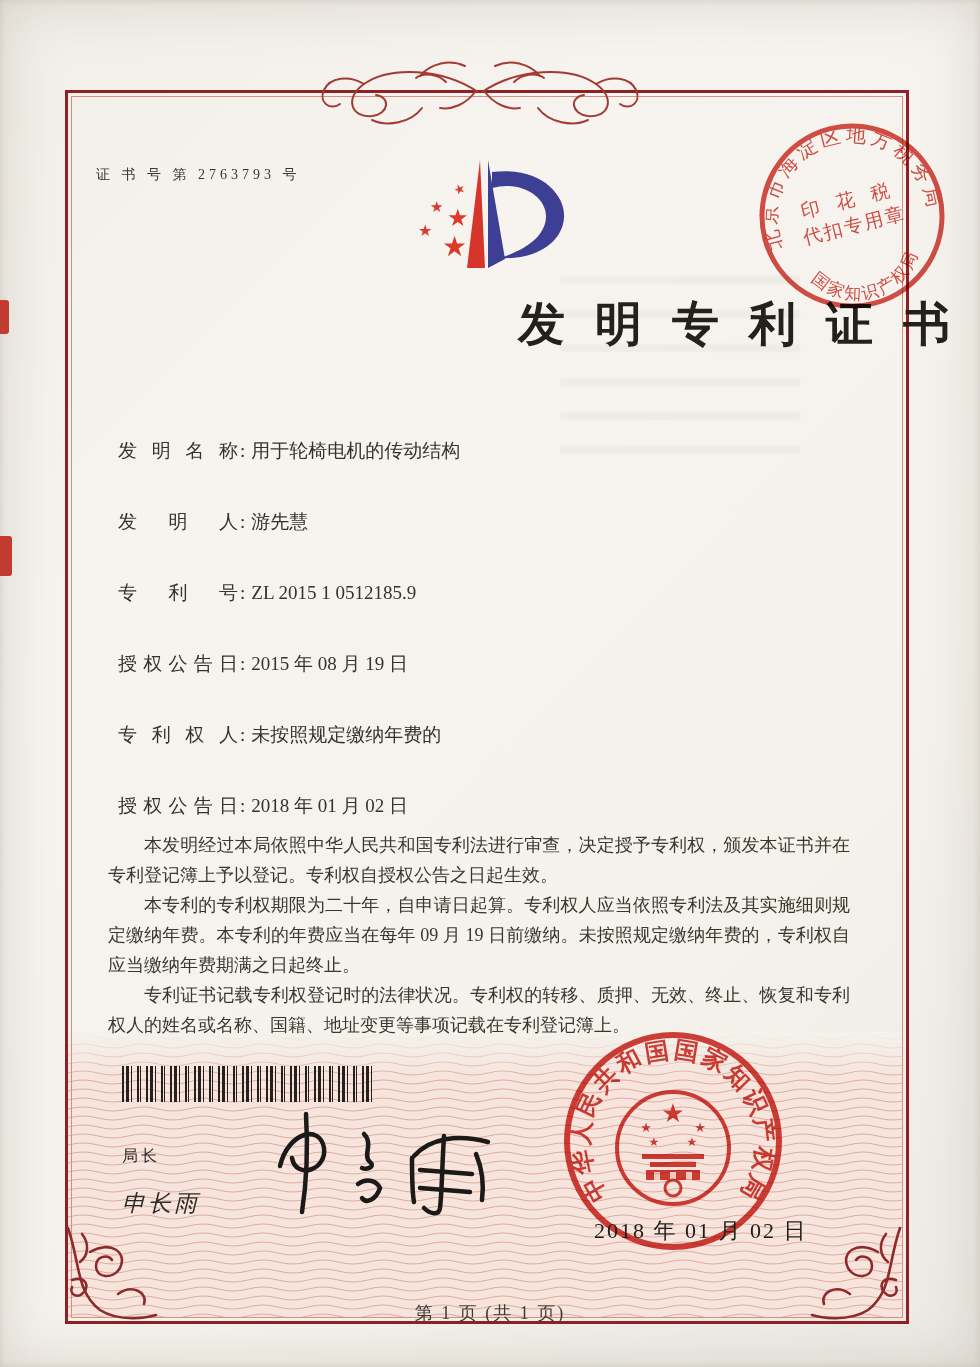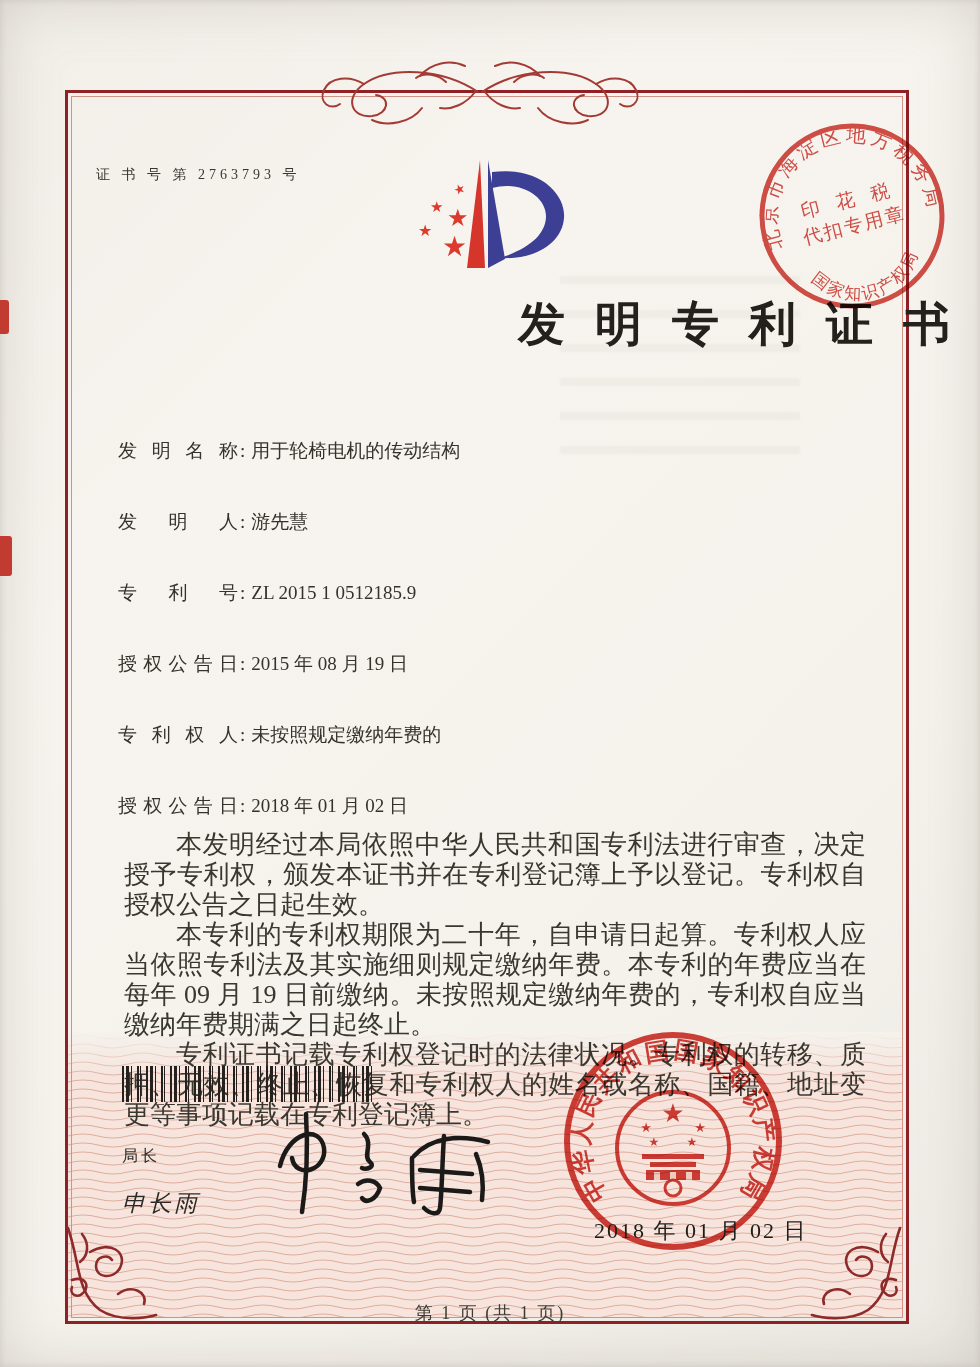--- a/index.html
+++ b/index.html
@@ -33,22 +33,22 @@
 
   .cert-no{position:absolute;left:96px;top:166px;font-size:14px;letter-spacing:4px;color:#39362f;}
   .logo{position:absolute;left:400px;top:146px;width:200px;height:140px;}
   .doc-title{position:absolute;left:0;top:293px;width:100%;text-align:right;
     font-size:47px;font-weight:bold;letter-spacing:30px;text-indent:30px;color:#24211d;}
 
   .fields{position:absolute;left:118px;top:438px;font-size:19px;color:#35322c;}
   .field-row{height:26px;margin-bottom:45px;white-space:nowrap;}
   .field-label{display:inline-block;width:120px;text-align:justify;text-align-last:justify;}
   .field-colon{display:inline-block;margin:0 6px 0 2px;}
-  .paragraphs{position:absolute;left:124px;top:830px;width:742px;
-    font-size:26px;line-height:30px;text-align:justify;color:#3a372f;}
+  .paragraphs{position:absolute;left:108px;top:830px;width:742px;
+    font-size:18px;line-height:30px;text-align:justify;color:#3a372f;}
   .paragraphs p{margin:0;text-indent:2em;}
 
   .barcode{position:absolute;left:122px;top:1066px;width:250px;height:36px;
     background:
      repeating-linear-gradient(90deg,#24211e 0 2px,transparent 2px 4px,#24211e 4px 7px,
        transparent 7px 9px,#24211e 9px 10px,transparent 10px 15px,#24211e 15px 17px,
        transparent 17px 18px,#24211e 18px 19px,transparent 19px 24px);
   }
   .issuer-title{position:absolute;left:122px;top:1146px;font-size:16px;letter-spacing:3px;color:#2c2a26;}
   .issuer-name{position:absolute;left:122px;top:1188px;font-size:23px;letter-spacing:3px;color:#2c2a26;font-style:italic;}

